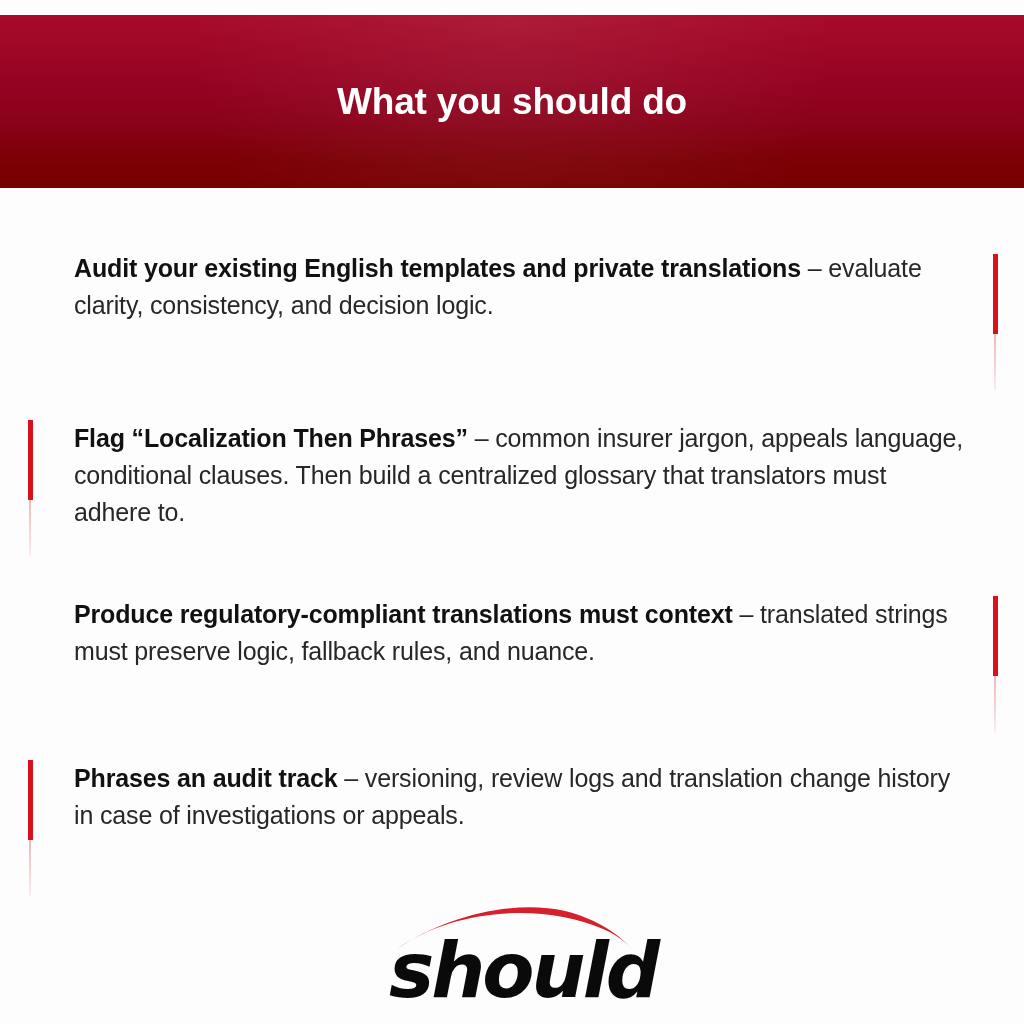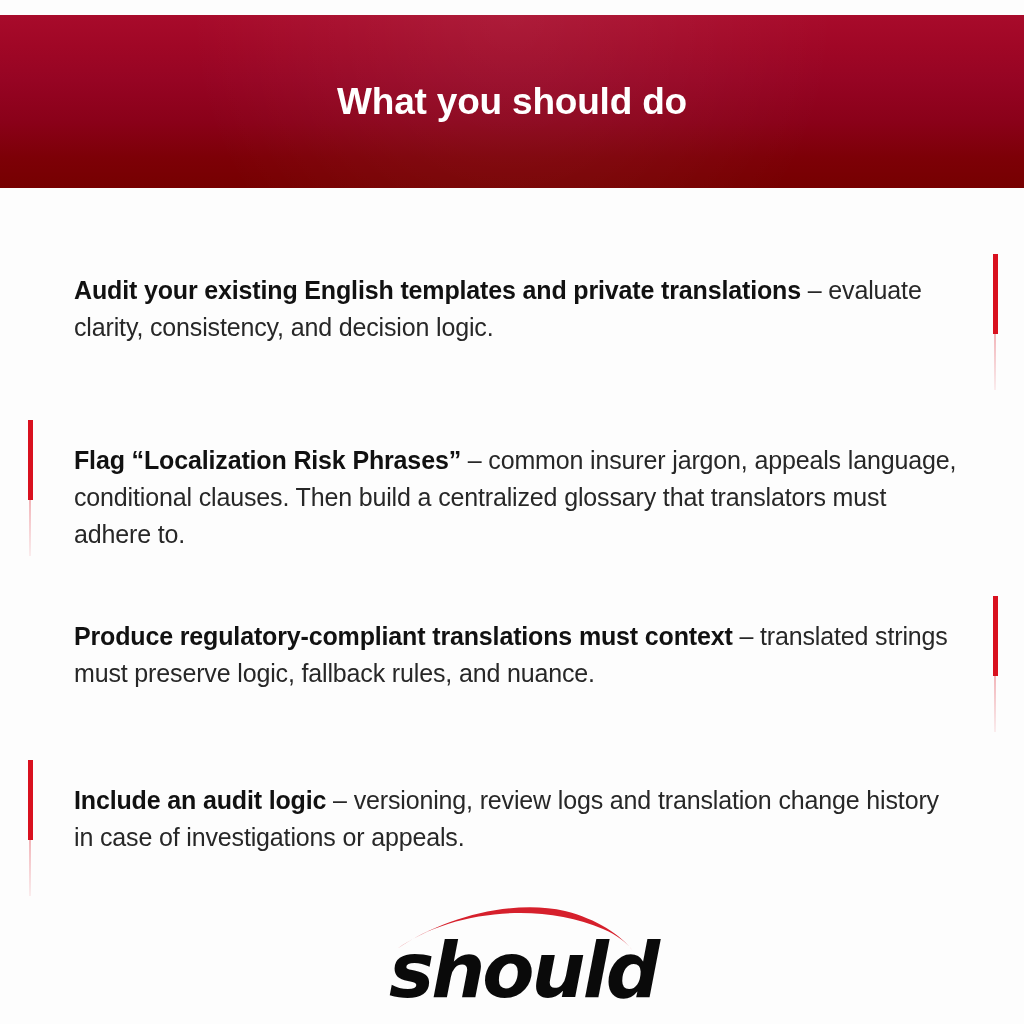--- a/index.html
+++ b/index.html
@@ -71,21 +71,20 @@
 
   .bullet {
     position: absolute;
     box-sizing: border-box;
   }
   .bullet-text {
     font-size: 25px;
     line-height: 37px;
     color: #272727;
     letter-spacing: -0.15px;
-    margin-top: 22px;
   }
   .bullet-text .lead {
     font-weight: bold;
     color: #111111;
   }
 
   
   .accent {
     position: absolute;
     width: 5px;
@@ -164,41 +163,41 @@
         <span class="lead">Audit your existing English templates and private translations</span><span> – evaluate clarity, consistency, and decision logic.</span>
       </div>
     </div>
     <div class="accent" id="accent-1">
       <span class="solid"></span>
       <span class="fade"></span>
     </div>
 
     <div class="bullet" id="bullet-2">
       <div class="bullet-text">
-        <span class="lead">Flag “Localization Risk Phrases”</span><span> – common insurer jargon, appeals language, conditional clauses. Then build a centralized glossary that translators must adhere to.</span>
+        <span class="lead">Flag “Localization Then Phrases”</span><span> – common insurer jargon, appeals language, conditional clauses. Then build a centralized glossary that translators must adhere to.</span>
       </div>
     </div>
     <div class="accent" id="accent-2">
       <span class="solid"></span>
       <span class="fade"></span>
     </div>
 
     <div class="bullet" id="bullet-3">
       <div class="bullet-text">
         <span class="lead">Produce regulatory-compliant translations must context</span><span> – translated strings must preserve logic, fallback rules, and nuance.</span>
       </div>
     </div>
     <div class="accent" id="accent-3">
       <span class="solid"></span>
       <span class="fade"></span>
     </div>
 
     <div class="bullet" id="bullet-4">
       <div class="bullet-text">
-        <span class="lead">Include an audit logic</span><span> – versioning, review logs and translation change history in case of investigations or appeals.</span>
+        <span class="lead">Phrases an audit track</span><span> – versioning, review logs and translation change history in case of investigations or appeals.</span>
       </div>
     </div>
     <div class="accent" id="accent-4">
       <span class="solid"></span>
       <span class="fade"></span>
     </div>
 
   </div>
 
   <div class="logo">

